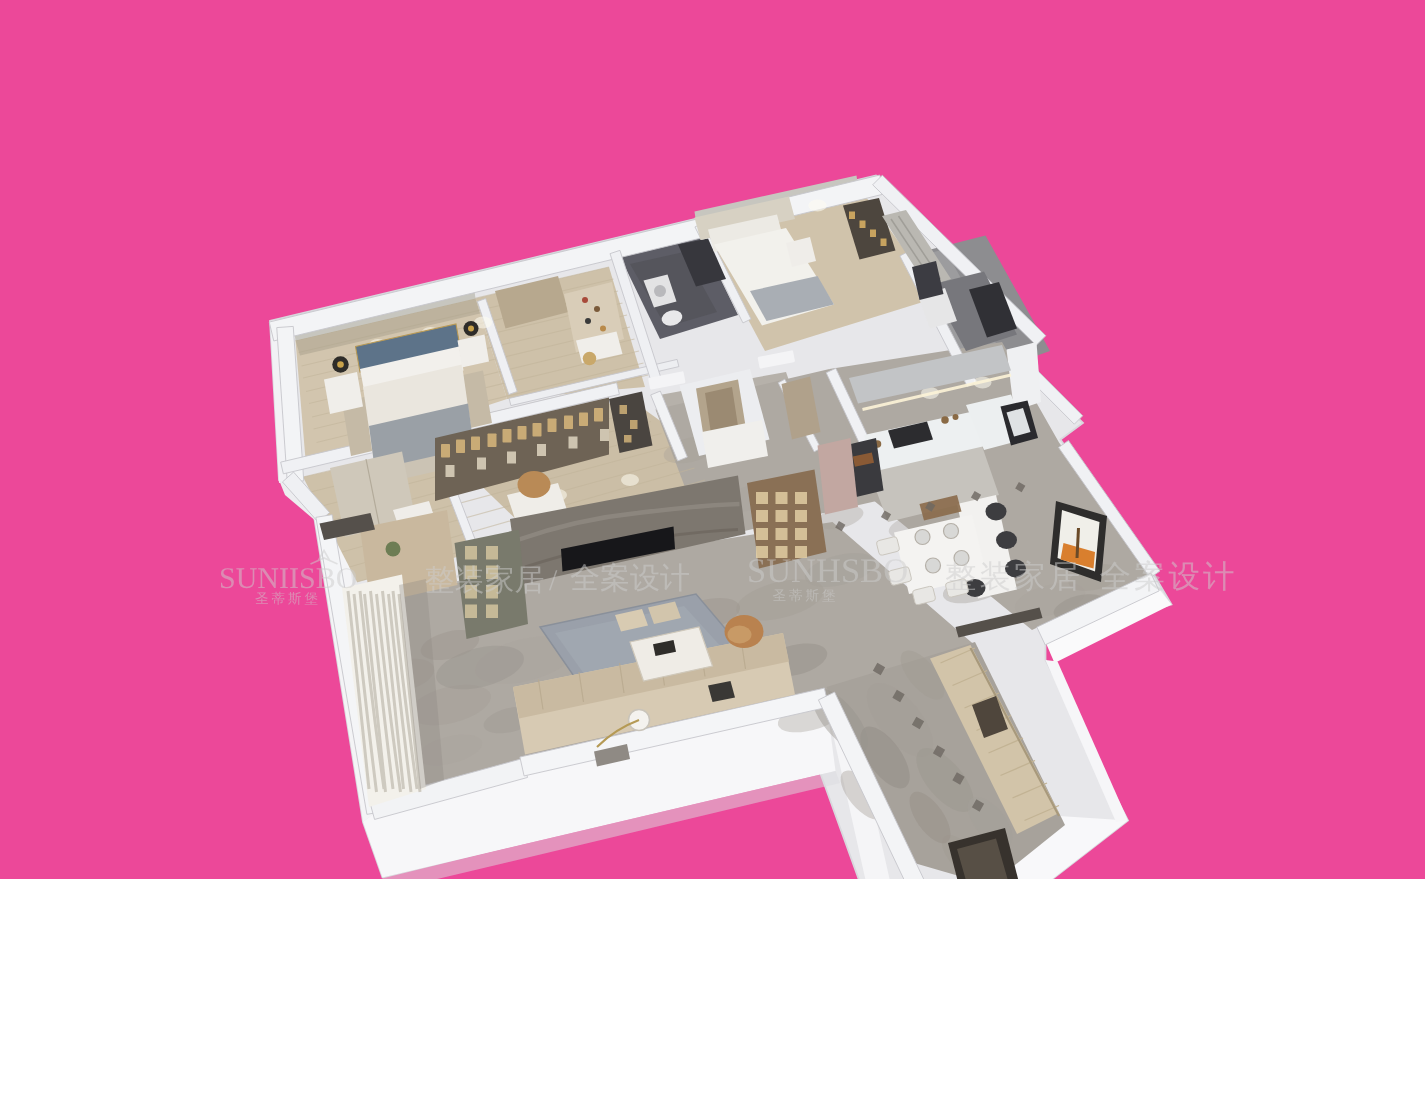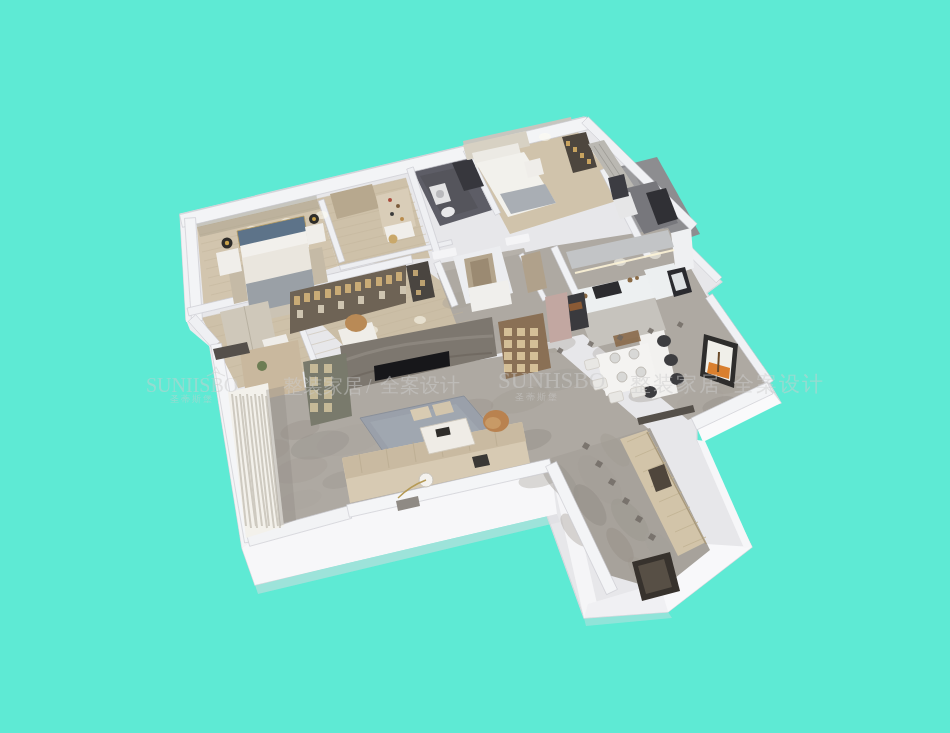--- a/index.html
+++ b/index.html
@@ -1,16 +1,16 @@
 <!DOCTYPE html>
 <html><head>
 <meta charset="utf-8">
 <style>
 html,body{margin:0;padding:0;background:#ffffff;}
-#stage{position:relative;width:950px;height:733px;background:#5eead4;overflow:hidden;
+#stage{position:relative;width:950px;height:586px;background:#ec4899;overflow:hidden;
 font-family:"Liberation Sans",sans-serif;}
 </style>
 </head>
 <body>
 <div id="stage">
 <svg width="950" height="733" viewBox="0 0 950 733" xmlns="http://www.w3.org/2000/svg">
 
 <polygon points="180.0,214.0 584.0,117.0 692.0,224.0 676.0,237.0 722.0,282.0 707.0,293.0 768.0,381.0 781.0,403.0 697.0,428.0 697.0,440.0 752.0,547.0 668.0,612.0 584.0,618.0 546.0,513.0 255.0,585.0 242.0,548.0 209.0,342.0 186.0,320.0" fill="#e7e7ea" stroke="#d8d8dd" stroke-width="1.2"></polygon>
 
 <polygon points="180.0,214.0 196.0,211.0 199.0,320.0 186.0,322.0" fill="#f2f2f5"></polygon>

